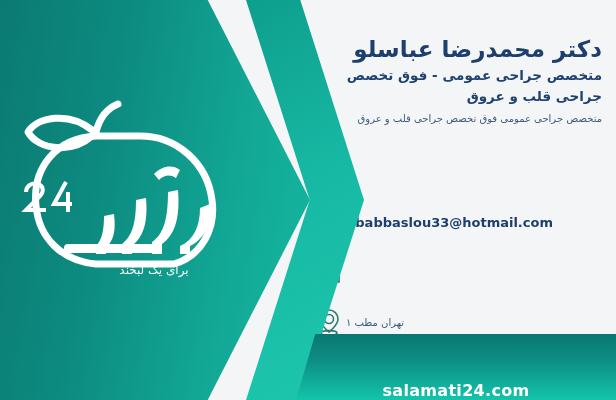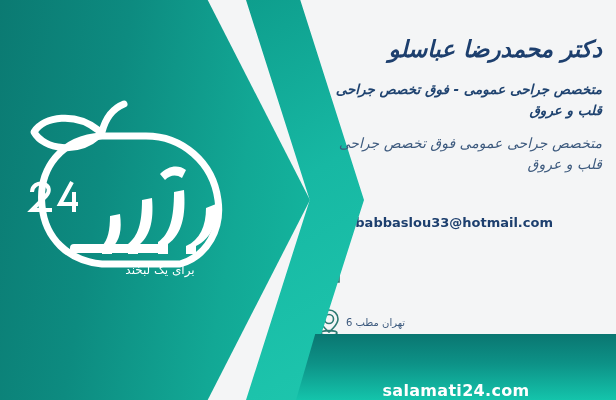--- a/index.html
+++ b/index.html
@@ -37,21 +37,21 @@
     width: 118px;
     height: 400px;
     background: linear-gradient(150deg, #0e9e8d 0%, #17b8a3 45%, #1ec7ae 100%);
     clip-path: polygon(0 0, 46% 0, 100% 50%, 46% 100%, 0 100%, 54% 50%);
     z-index: 1;
   }
 
   
   .logo-wrap {
     position: absolute;
-    left: 10px; top: 96px;
+    left: 4px; top: 96px;
     width: 230px;
     height: 190px;
     z-index: 5;
   }
   .logo-wrap svg { display: block; width: 100%; height: 100%; }
 
   .logo-url {
     position: absolute;
     left: 14px;
     top: 246px;
@@ -66,45 +66,43 @@
 
   
   .content {
     position: absolute;
     right: 0; top: 0;
     width: 306px;
     height: 297px;
     z-index: 4;
     padding: 34px 14px 0 0;
     text-align: right;
-    font-style: italic;
   }
 
   .doctor-name {
     color: #1d3f6e;
     font-size: 23px;
     font-weight: 700;
     line-height: 1.35;
     padding-left: 8px;
     white-space: nowrap;
   }
 
   .specialty {
-    margin-top: 14px;
     color: #1f4370;
     font-size: 13.5px;
     font-weight: 700;
     line-height: 1.55;
     padding-left: 6px;
   }
 
   .specialty-sub {
-    margin-top: 12px;
+    margin-top: 4px;
     color: #3d5a7e;
-    font-size: 14px;
+    font-size: 10px;
     font-weight: 400;
     line-height: 1.5;
     padding-left: 6px;
   }
 
   
   .contacts {
     position: absolute;
     right: 14px;
     top: 205px;
@@ -235,21 +233,21 @@
     </div>
 
     <div class="contact-row">
       <span class="contact-icon">
         <svg width="26" height="30" viewBox="0 0 26 30" fill="none" stroke="#2d7a72" stroke-width="1.6">
           <path d="M13 3 C8 3 4 7 4 12 C4 18 13 25 13 25 C13 25 22 18 22 12 C22 7 18 3 13 3 Z"></path>
           <circle cx="13" cy="12" r="4.5"></circle>
           <ellipse cx="13" cy="26" rx="8" ry="2.4"></ellipse>
         </svg>
       </span>
-      <span class="contact-text rtl">تهران مطب 6</span>
+      <span class="contact-text rtl">تهران مطب ۱</span>
     </div>
 
   </div>
 
   <div class="footer-bar">
     <span class="footer-text">salamati24.com</span>
   </div>
 
 </div>
 

